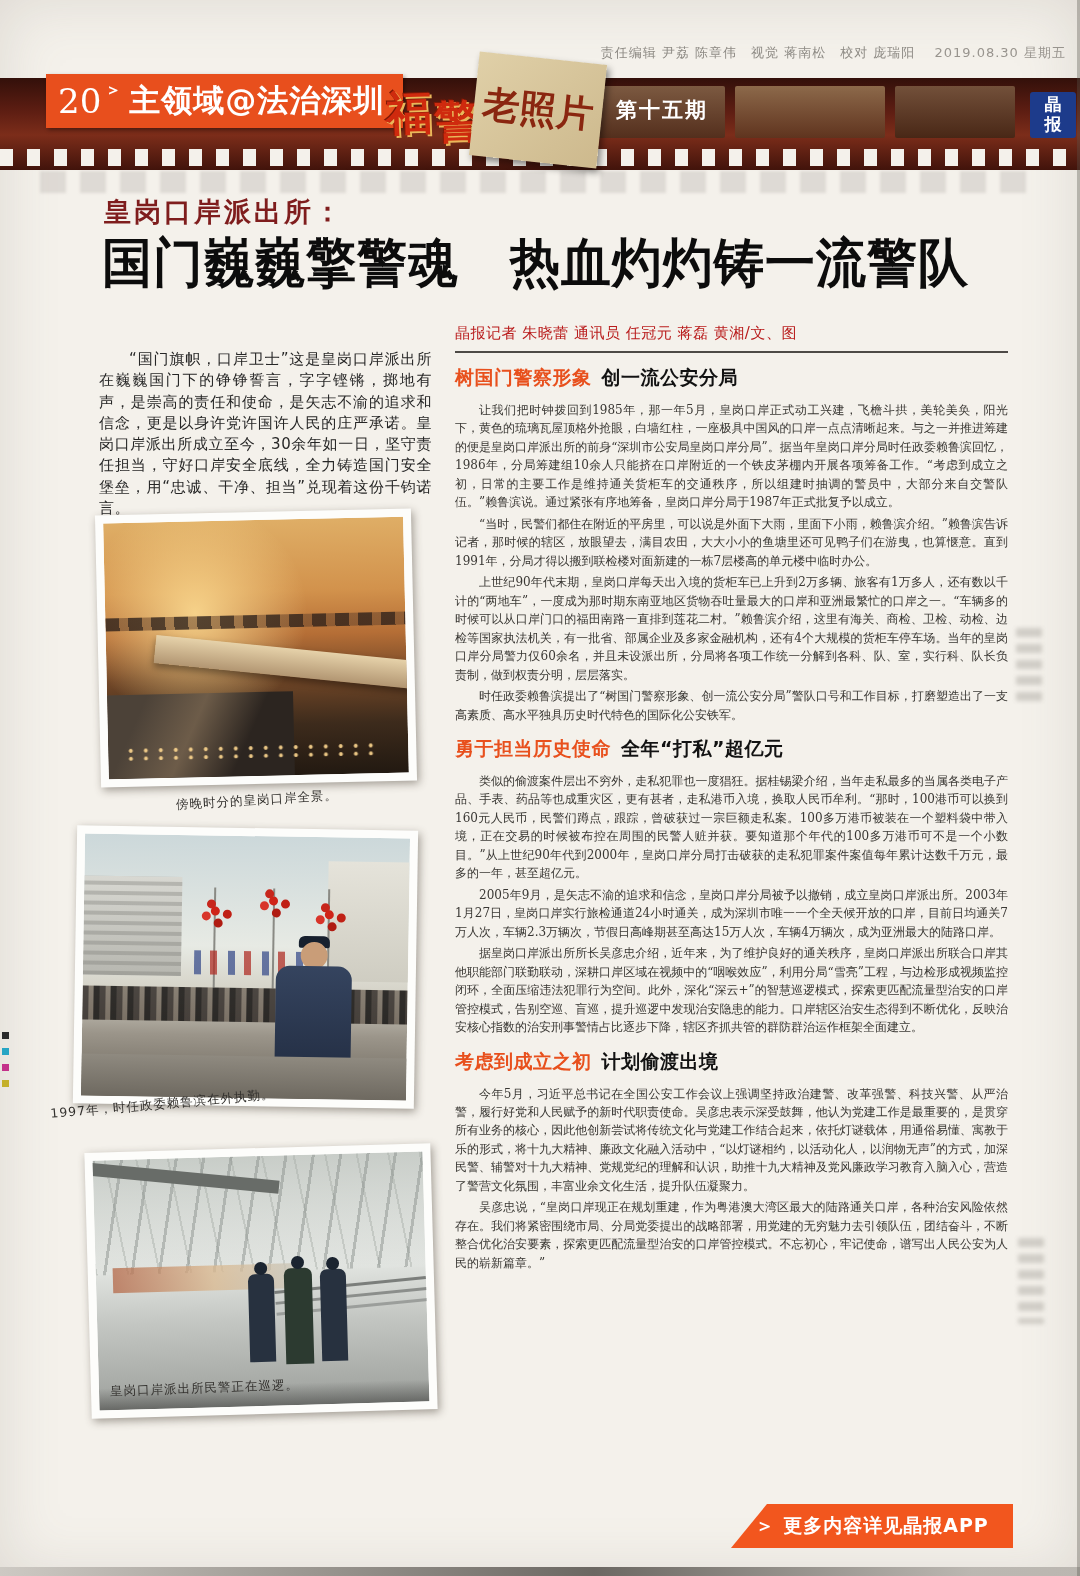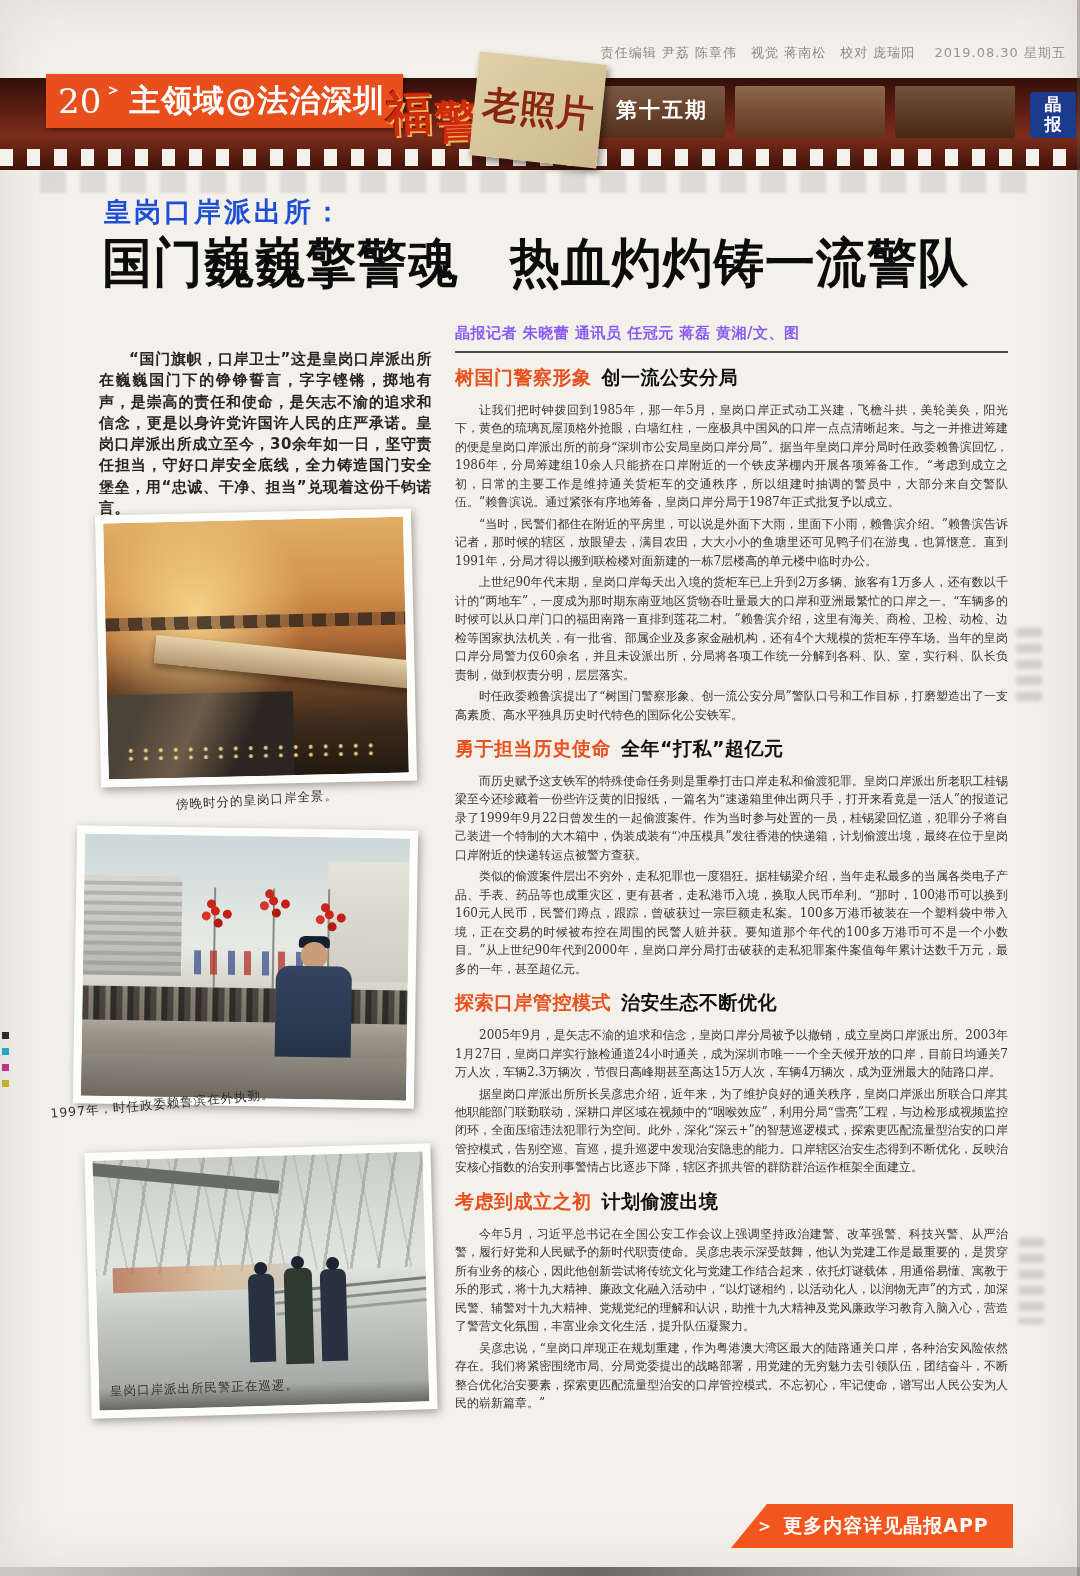--- a/index.html
+++ b/index.html
@@ -38,27 +38,27 @@
   .polaroid-badge { position:absolute; left:474px; top:58px; width:128px; height:104px;
           background:linear-gradient(135deg,#e0d0a8,#cdb98d); transform:rotate(6deg);
           box-shadow:3px 4px 7px rgba(0,0,0,.45); display:flex; align-items:center; justify-content:center; }
   .polaroid-badge span { font-size:37px; font-weight:900; color:#8a2610; }
   .issue { position:absolute; left:616px; top:96px; color:#fff; font-size:21px; font-weight:bold; letter-spacing:2px; }
   .logo { position:absolute; right:4px; top:92px; width:46px; height:46px; background:#1d3b8b;
           color:#fff; display:flex; flex-direction:column; align-items:center; justify-content:center;
           font-size:17px; font-weight:bold; line-height:1.15; border-radius:3px; }
 
   
-  .kicker { position:absolute; left:104px; top:194px; font-size:27px; font-weight:900; color:#1d4ed8; letter-spacing:3px; }
+  .kicker { position:absolute; left:104px; top:194px; font-size:27px; font-weight:900; color:#7f1d1d; letter-spacing:3px; }
   .headline { position:absolute; left:102px; top:228px; width:940px; margin:0;
           font-size:50px; font-weight:900; color:#0c0c0c; letter-spacing:1px; transform:scaleY(1.06);
           transform-origin:top left; white-space:nowrap; }
 
   
-  .intro { position:absolute; left:99px; top:349px; width:333px; font-size:15px; font-weight:bold;
+  .intro { position:absolute; left:99px; top:349px; width:333px; font-size:15px; font-weight:normal;
           color:#262626; line-height:1.42; text-align:justify; text-indent:2em; letter-spacing:.5px; }
 
   .photo { position:absolute; background:#fdfdfb; padding:8px; box-shadow:2px 3px 8px rgba(60,50,40,.45); }
   .ph-inner { position:relative; width:100%; height:100%; overflow:hidden; }
   .layer { position:absolute; }
 
   .photo1 { left:98px; top:512px; width:300px; height:256px; transform:rotate(-1.3deg); }
   .p1-bg { inset:0;
      background:radial-gradient(circle at 30% 36%, rgba(255,224,150,.85), transparent 42%),
      linear-gradient(180deg,#dfae66 0%,#d2924c 28%,#b56e36 45%,#724727 62%,#3d2b1c 80%,#221911 100%); }
@@ -112,21 +112,21 @@
   .fig.f3 { left:68%; top:46%; width:26px; height:92px; }
   .p3-shadow { bottom:0; left:0; width:100%; height:9%; background:linear-gradient(transparent,rgba(50,50,48,.5)); }
 
   .cap { position:absolute; font-size:12.5px; color:#33312e; letter-spacing:1px; white-space:nowrap; }
   .cap1 { left:176px; top:792px; transform:rotate(-3.4deg); }
   .cap2 { left:50px; top:1096px; transform:rotate(-5deg); }
   .cap3 { left:110px; top:1380px; transform:rotate(-2deg); }
 
   
   .article { position:absolute; left:455px; top:324px; width:553px; }
-  .byline { font-size:15px; font-weight:bold; color:#8b5cf6; letter-spacing:.5px; }
+  .byline { font-size:15px; font-weight:normal; color:#b91c1c; letter-spacing:.5px; }
   .rule { width:100%; height:2px; background:#4d4a46; margin:8px 0 12px; }
   .sec h3 { margin:12px 0 10px; font-size:19px; letter-spacing:.5px; }
   .sec h3 .accent { color:#e8501d; font-weight:900; margin-right:10px; }
   .sec h3 .rest { color:#121212; font-weight:900; }
   .sec p { margin:0 0 3px; font-family:"DejaVu Serif",serif; font-size:12px; line-height:1.54;
      color:#393733; text-align:justify; text-indent:2em; }
 
   
   .app-banner { position:absolute; left:731px; top:1504px; width:282px; height:44px; background:#f2561e;
      clip-path:polygon(36px 0,100% 0,100% 100%,0 100%); display:flex; align-items:center;
@@ -248,28 +248,24 @@
       <p>让我们把时钟拨回到1985年，那一年5月，皇岗口岸正式动工兴建，飞檐斗拱，美轮美奂，阳光下，黄色的琉璃瓦屋顶格外抢眼，白墙红柱，一座极具中国风的口岸一点点清晰起来。与之一并推进筹建的便是皇岗口岸派出所的前身“深圳市公安局皇岗口岸分局”。据当年皇岗口岸分局时任政委赖鲁滨回忆，1986年，分局筹建组10余人只能挤在口岸附近的一个铁皮茅棚内开展各项筹备工作。“考虑到成立之初，日常的主要工作是维持通关货柜车的交通秩序，所以组建时抽调的警员中，大部分来自交警队伍。”赖鲁滨说。通过紧张有序地筹备，皇岗口岸分局于1987年正式批复予以成立。</p>
       <p>“当时，民警们都住在附近的平房里，可以说是外面下大雨，里面下小雨，赖鲁滨介绍。”赖鲁滨告诉记者，那时候的辖区，放眼望去，满目农田，大大小小的鱼塘里还可见鸭子们在游曳，也算惬意。直到1991年，分局才得以搬到联检楼对面新建的一栋7层楼高的单元楼中临时办公。</p>
       <p>上世纪90年代末期，皇岗口岸每天出入境的货柜车已上升到2万多辆、旅客有1万多人，还有数以千计的“两地车”，一度成为那时期东南亚地区货物吞吐量最大的口岸和亚洲最繁忙的口岸之一。“车辆多的时候可以从口岸门口的福田南路一直排到莲花二村。”赖鲁滨介绍，这里有海关、商检、卫检、动检、边检等国家执法机关，有一批省、部属企业及多家金融机构，还有4个大规模的货柜车停车场。当年的皇岗口岸分局警力仅60余名，并且未设派出所，分局将各项工作统一分解到各科、队、室，实行科、队长负责制，做到权责分明，层层落实。</p>
       <p>时任政委赖鲁滨提出了“树国门警察形象、创一流公安分局”警队口号和工作目标，打磨塑造出了一支高素质、高水平独具历史时代特色的国际化公安铁军。</p>
     </div>
 
     <div class="sec">
       <h3>
         <span class="accent">勇于担当历史使命</span><span class="rest">全年“打私”超亿元</span>
       </h3>
-      <p>而历史赋予这支铁军的特殊使命任务则是重拳打击口岸走私和偷渡犯罪。皇岗口岸派出所老职工桂锡梁至今还珍藏着一份些许泛黄的旧报纸，一篇名为“速递箱里伸出两只手，打开来看竟是一活人”的报道记录了1999年9月22日曾发生的一起偷渡案件。作为当时参与处置的一员，桂锡梁回忆道，犯罪分子将自己装进一个特制的大木箱中，伪装成装有“冲压模具”发往香港的快递箱，计划偷渡出境，最终在位于皇岗口岸附近的快递转运点被警方查获。</p>
       <p>类似的偷渡案件层出不穷外，走私犯罪也一度猖狂。据桂锡梁介绍，当年走私最多的当属各类电子产品、手表、药品等也成重灾区，更有甚者，走私港币入境，换取人民币牟利。“那时，100港币可以换到160元人民币，民警们蹲点，跟踪，曾破获过一宗巨额走私案。100多万港币被装在一个塑料袋中带入境，正在交易的时候被布控在周围的民警人赃并获。要知道那个年代的100多万港币可不是一个小数目。”从上世纪90年代到2000年，皇岗口岸分局打击破获的走私犯罪案件案值每年累计达数千万元，最多的一年，甚至超亿元。</p>
     </div>
 
     <div class="sec">
-      <h3>
-        <span class="accent">探索口岸管控模式</span><span class="rest">治安生态不断优化</span>
-      </h3>
       <p>2005年9月，是矢志不渝的追求和信念，皇岗口岸分局被予以撤销，成立皇岗口岸派出所。2003年1月27日，皇岗口岸实行旅检通道24小时通关，成为深圳市唯一一个全天候开放的口岸，目前日均通关7万人次，车辆2.3万辆次，节假日高峰期甚至高达15万人次，车辆4万辆次，成为亚洲最大的陆路口岸。</p>
       <p>据皇岗口岸派出所所长吴彦忠介绍，近年来，为了维护良好的通关秩序，皇岗口岸派出所联合口岸其他职能部门联勤联动，深耕口岸区域在视频中的“咽喉效应”，利用分局“雪亮”工程，与边检形成视频监控闭环，全面压缩违法犯罪行为空间。此外，深化“深云+”的智慧巡逻模式，探索更匹配流量型治安的口岸管控模式，告别空巡、盲巡，提升巡逻中发现治安隐患的能力。口岸辖区治安生态得到不断优化，反映治安核心指数的治安刑事警情占比逐步下降，辖区齐抓共管的群防群治运作框架全面建立。</p>
     </div>
 
     <div class="sec">
       <h3>
         <span class="accent">考虑到成立之初</span><span class="rest">计划偷渡出境</span>
       </h3>
       <p>今年5月，习近平总书记在全国公安工作会议上强调坚持政治建警、改革强警、科技兴警、从严治警，履行好党和人民赋予的新时代职责使命。吴彦忠表示深受鼓舞，他认为党建工作是最重要的，是贯穿所有业务的核心，因此他创新尝试将传统文化与党建工作结合起来，依托灯谜载体，用通俗易懂、寓教于乐的形式，将十九大精神、廉政文化融入活动中，“以灯谜相约，以活动化人，以润物无声”的方式，加深民警、辅警对十九大精神、党规党纪的理解和认识，助推十九大精神及党风廉政学习教育入脑入心，营造了警营文化氛围，丰富业余文化生活，提升队伍凝聚力。</p>
       <p>吴彦忠说，“皇岗口岸现正在规划重建，作为粤港澳大湾区最大的陆路通关口岸，各种治安风险依然存在。我们将紧密围绕市局、分局党委提出的战略部署，用党建的无穷魅力去引领队伍，团结奋斗，不断整合优化治安要素，探索更匹配流量型治安的口岸管控模式。不忘初心，牢记使命，谱写出人民公安为人民的崭新篇章。”</p>

